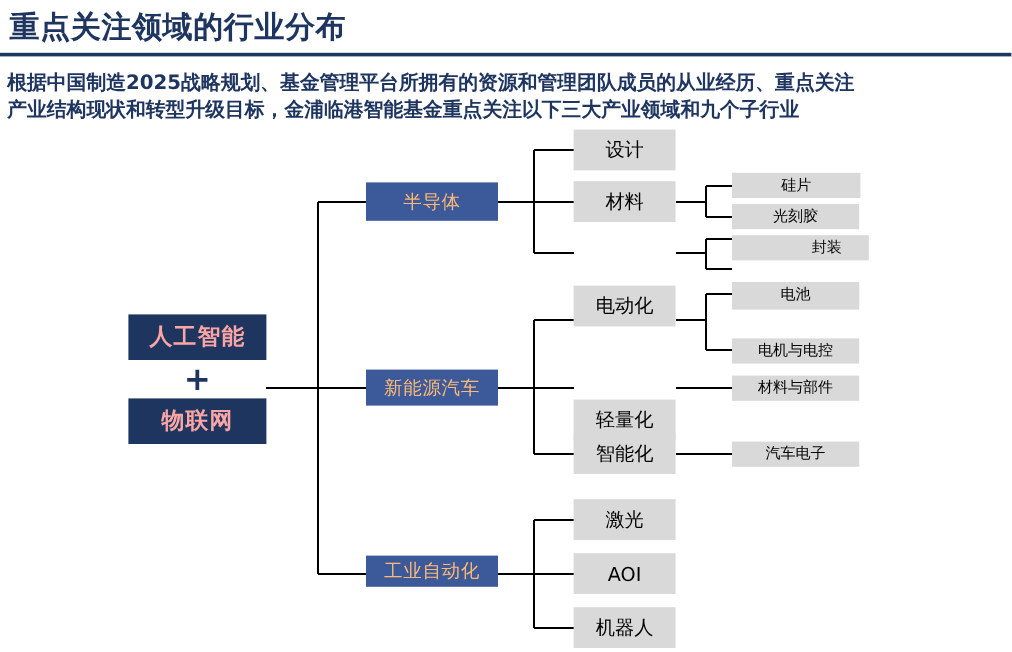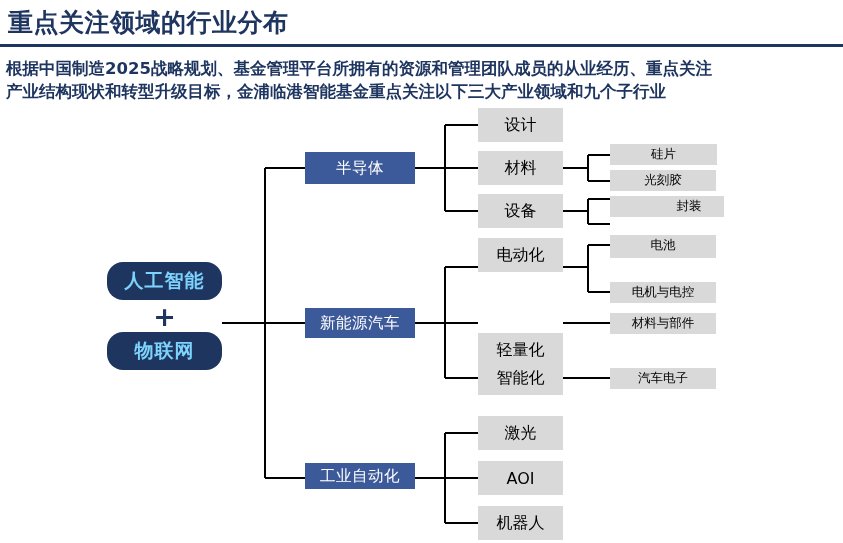--- a/index.html
+++ b/index.html
@@ -40,34 +40,33 @@
 
   .node {
     position:absolute;
     display:flex; align-items:center; justify-content:center;
     text-align:center;
     white-space: nowrap;
   }
 
   
   .lvl1 {
-    background:#1e3560; color:#7dd3fc;
+    background:#1e3560; color:#fca5a5;
     font-size:19px; font-weight:bold;
     letter-spacing:1px;
-    border-radius:16px;
   }
   #plus-sign {
     position:absolute;
     color:#1e3560; font-size:27px; font-weight:bold;
     display:flex; align-items:center; justify-content:center;
   }
 
   
   .lvl2 {
-    background:#3c5a9a; color:#ffffff;
+    background:#3c5a9a; color:#fdba74;
     font-size:15.5px;
     letter-spacing:0.5px;
   }
 
   
   .lvl3 {
     background:#d9d9d9; color:#000000;
     font-size:16px;
   }
 
@@ -158,23 +157,20 @@
   <div class="node lvl2" style="left:305px; top:463px; width:110px; height:26px;">
     <span>工业自动化</span>
   </div>
 
   <div class="node lvl3" style="left:478px; top:108px; width:85px; height:34px;">
     <span>设计</span>
   </div>
   <div class="node lvl3" style="left:478px; top:151px; width:85px; height:34px;">
     <span>材料</span>
   </div>
-  <div class="node lvl3" style="left:478px; top:194px; width:85px; height:34px;">
-    <span>设备</span>
-  </div>
 
   <div class="node lvl4" style="left:610px; top:144px; width:107px; height:21px;">
     <span>硅片</span>
   </div>
   <div class="node lvl4" style="left:610px; top:170px; width:106px; height:21px;">
     <span>光刻胶</span>
   </div>
   <div class="node lvl4" style="left:610px; top:196px; width:114px; height:21px;padding-left:44px;">
     <span>封装</span>
   </div>

